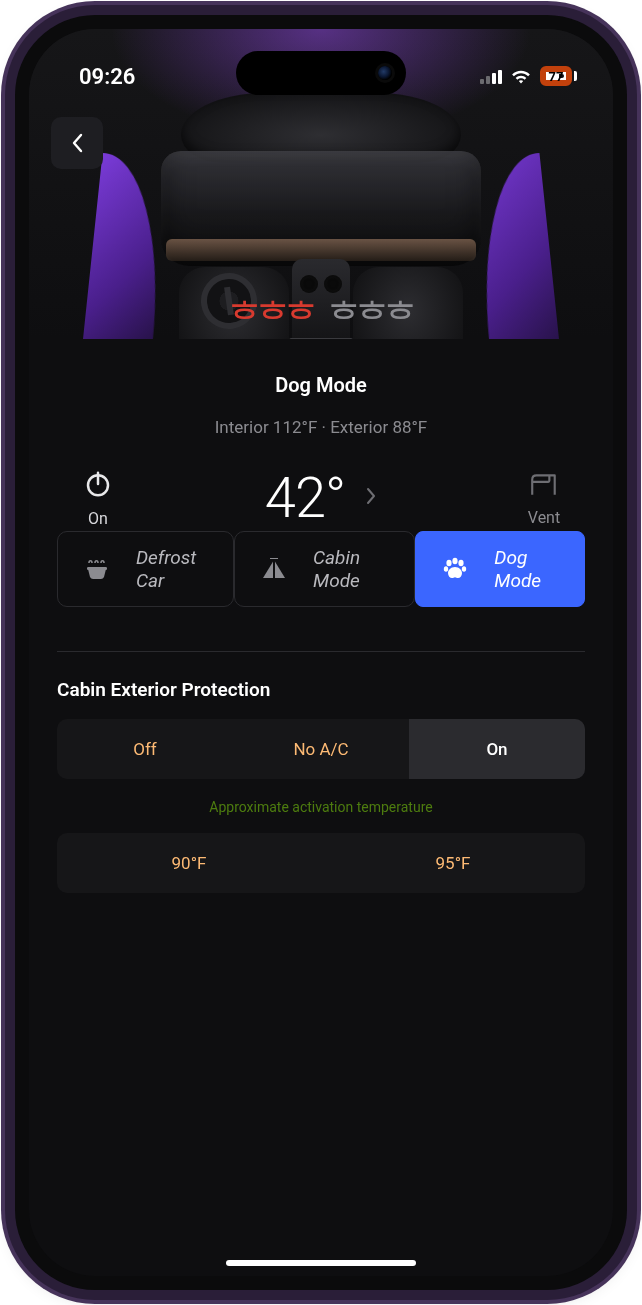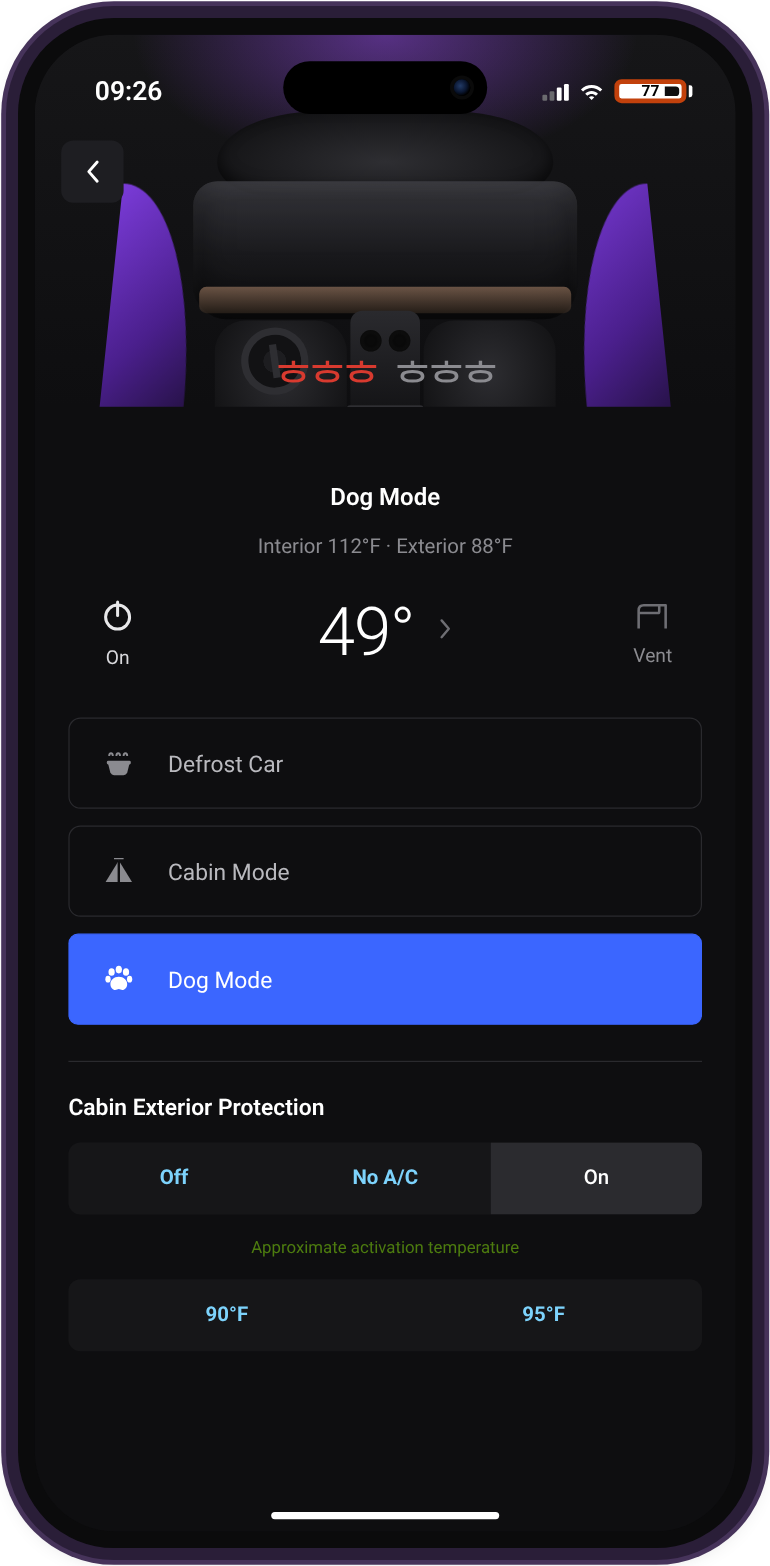--- a/index.html
+++ b/index.html
@@ -17,21 +17,20 @@
 
   .screen {
     position:absolute;
     top:14px; left:14px; right:14px; bottom:14px;
     background:#0e0e10;
     border-radius:66px;
     overflow:hidden;
     color:#fff;
     display:flex;
     flex-direction:column;
-    gap:29px;
   }
 
   
   .island {
     position:absolute;
     top:22px; left:50%; transform:translateX(-50%);
     width:170px; height:44px; background:#000; border-radius:26px;
     z-index:50;
     display:flex; align-items:center; justify-content:flex-end; padding-right:14px;
   }
@@ -55,21 +54,21 @@
   .signal span:nth-child(1){height:5px; background:#6b6b6f;}
   .signal span:nth-child(2){height:8px; background:#6b6b6f;}
   .signal span:nth-child(3){height:11px;}
   .signal span:nth-child(4){height:14px;}
   .wifi { position:relative; width:22px; height:16px; }
   .wifi svg { display:block; }
   .battery {
     display:flex; align-items:center; gap:2px;
   }
   .battery .body {
-    width:60px; height:20px; border:4px solid #c2410c; border-radius:6px;
+    width:32px; height:20px; border:6px solid #c2410c; border-radius:6px;
     position:relative; display:flex; align-items:center; justify-content:center;
     font-size:13px; font-weight:700; color:#000; background:#fff;
   }
   .battery .body::before{
     content:''; position:absolute; right:2px; top:2px; bottom:2px; width:23%;
     background:#0e0e10; border-radius:0 3px 3px 0;
   }
   .battery .body span{ position:relative; z-index:1; }
   .battery .tip { width:3px; height:10px; background:#fff; border-radius:0 2px 2px 0; }
 
@@ -177,21 +176,21 @@
   .temp-row {
     display:flex; align-items:center; justify-content:space-between;
     margin-top:28px; padding:0 6px;
   }
   .tcol { display:flex; flex-direction:column; align-items:center; gap:10px; width:70px; }
   .tcol .lbl { font-size:16px; color:#d8d8dc; }
   .temp-center { display:flex; align-items:center; gap:20px; }
   .temp-val { font-size:56px; font-weight:300; color:#fff; letter-spacing:-1px; }
   .chev { color:#6e6e73; font-size:22px; }
 
-  .mode-list { margin-top:38px; display:flex; flex-direction:column; gap:0; }
+  .mode-list { display:flex; flex-direction:row; gap:0;font-style:italic; }
   .mode-item {
     display:flex; align-items:center; gap:26px;
     height:76px;
     padding:0 26px;
     border:1px solid #2a2a2e;
     border-radius:10px;
     color:#b9b9be;
     font-size:19px;
     margin-bottom:14px;
   }
@@ -222,21 +221,21 @@
 
   .section-title { font-size:19px; font-weight:600; margin-top:26px; color:#fff; }
   .seg {
     margin-top:18px;
     display:flex; height:60px;
     border-radius:10px; overflow:hidden;
     background:#161618;
   }
   .seg .opt {
     flex:1; display:flex; align-items:center; justify-content:center;
-    font-size:17px; color:#7dd3fc;font-weight:bold;
+    font-size:17px; color:#fdba74;
   }
   .seg .opt.active { background:#2b2b2f; color:#fff; font-weight:500; }
   .sub-label { font-size:14px; color:#4d7c0f; margin-top:20px;text-align:center; }
 
   .home-ind {
     position:absolute; bottom:10px; left:50%; transform:translateX(-50%);
     width:190px; height:6px; background:#fff; border-radius:4px;
   }
 </style>
 </head>
@@ -302,21 +301,21 @@
 
       <div class="temp-row">
         <div class="tcol">
           <svg width="30" height="30" viewBox="0 0 24 24">
               <circle cx="12" cy="13" r="8" stroke="#e8e8ea" stroke-width="2" fill="none"></circle>
               <line x1="12" y1="3" x2="12" y2="12" stroke="#e8e8ea" stroke-width="2" stroke-linecap="round"></line>
             </svg>
           <div class="lbl">On</div>
         </div>
         <div class="temp-center">
-          <div class="temp-val">49°</div>
+          <div class="temp-val">42°</div>
           <div class="chev">
             <svg width="12" height="20" viewBox="0 0 12 20">
                 <path d="M3 3 L9 10 L3 17" stroke="#6e6e73" stroke-width="2" fill="none" stroke-linecap="round" stroke-linejoin="round"></path>
               </svg>
           </div>
         </div>
         <div class="tcol">
           <svg width="30" height="28" viewBox="0 0 28 24">
             <path d="M3 22 L3 8 Q3 4 7 4 L24 4 L24 22" fill="none" stroke="#6e6e73" stroke-width="2" stroke-linejoin="round"></path>
             <path d="M3 10 L18 10 Q19 10 19 9 L19 4" fill="none" stroke="#6e6e73" stroke-width="2"></path>

